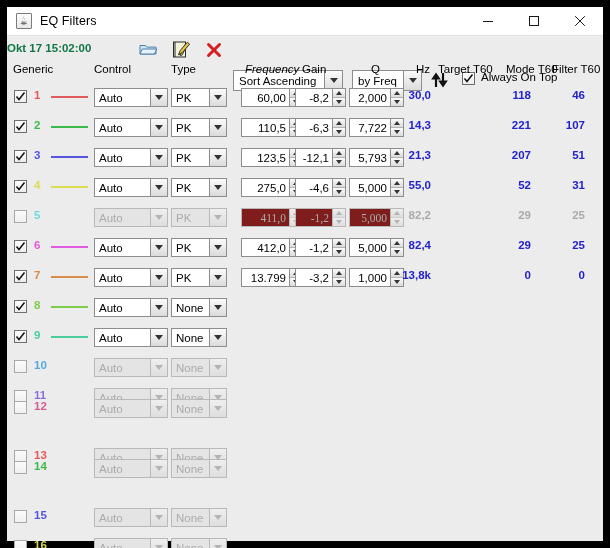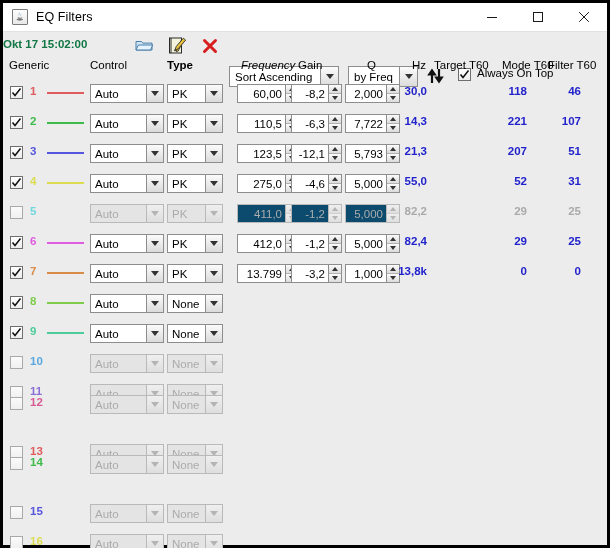--- a/index.html
+++ b/index.html
@@ -8,21 +8,21 @@
     width: 610px; height: 548px;
     overflow: hidden;
     font-family: "Liberation Sans", sans-serif;
   }
   body { background: #ececec; }
 
   
   #window {
     width: 610px; height: 548px;
     background: #ececec;
-    border: 3px solid #000000;
+    border: 7px solid #000000;
     display: flex; flex-direction: column;
     position: relative;
   }
 
   
   #titlebar {
     height: 29px; min-height: 29px;
     background: #ffffff;
     display: flex; align-items: center;
     border-bottom: 1px solid #e2e2e2;
@@ -181,21 +181,21 @@
     width: 13px;
     border-left: 1px solid #8d8d8d;
     display: flex; flex-direction: column;
   }
   .spin .sb div {
     flex: 1;
     background: linear-gradient(#fbfbfb, #dcdcdc);
     display: flex; align-items: center; justify-content: center;
   }
   .spin .sb div:first-child { border-bottom: 1px solid #b2b2b2; }
-  .spin.dis { border-color: #b9b9b9; background: #0c4a6e; }
+  .spin.dis { border-color: #b9b9b9; background: #7f1d1d; font-family: Liberation Serif, serif; }
   .spin.dis .sv { color: #ababab; }
   .spin.dis .sb { border-left-color: #b9b9b9; }
   .spin.dis .sb div { background: linear-gradient(#efefef, #dedede); }
   .spin.dis .sb div:first-child { border-bottom-color: #cfcfcf; }
 
   .tri-up   { width:0;height:0;border-left:3px solid transparent;border-right:3px solid transparent;border-bottom:4px solid #333; }
   .tri-down { width:0;height:0;border-left:3px solid transparent;border-right:3px solid transparent;border-top:4px solid #333; }
   .tri-up.dim   { border-bottom-color:#b4b4b4; }
   .tri-down.dim { border-top-color:#b4b4b4; }
 
@@ -210,21 +210,21 @@
     text-align: right; white-space: nowrap;
   }
   .num.dis { color: #aaaaaa; }
   .c-hz     { left: 374px; width: 50px; }
   .c-target { left: 428px; width: 50px; }
   .c-mode   { left: 478px; width: 46px; }
   .c-filter { left: 530px; width: 48px; }
 
   .hdr-generic { left: 6px; }
   .hdr-control { left: 87px; }
-  .hdr-type    { left: 164px; font-weight: bold; }
+  .hdr-type    { left: 164px; }
   .hdr-freq    { left: 238px; font-style: italic; }
   .hdr-gain    { left: 295px; }
   .hdr-q       { left: 364px; }
   .hdr-hz      { left: 409px; }
   .hdr-target  { left: 431px; }
   .hdr-mode    { left: 499px; }
   .hdr-filter  { left: 545px; }
 </style>
 </head>
 <body>

